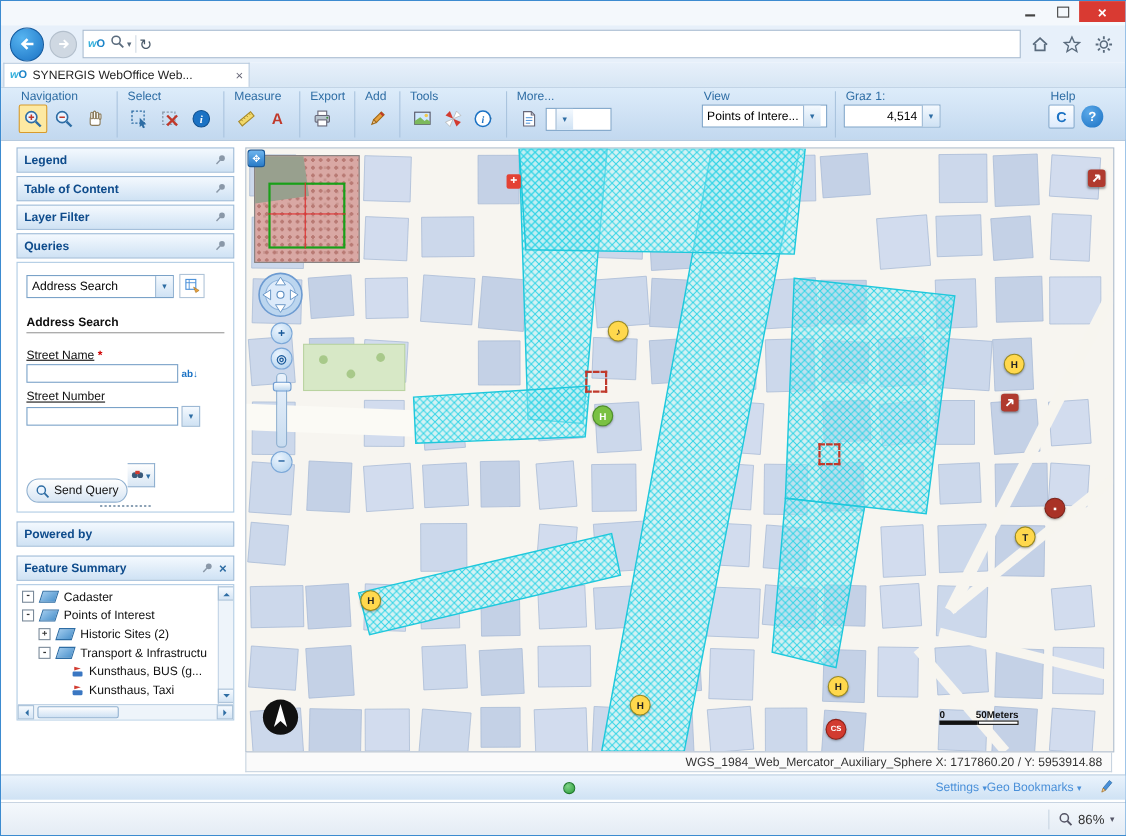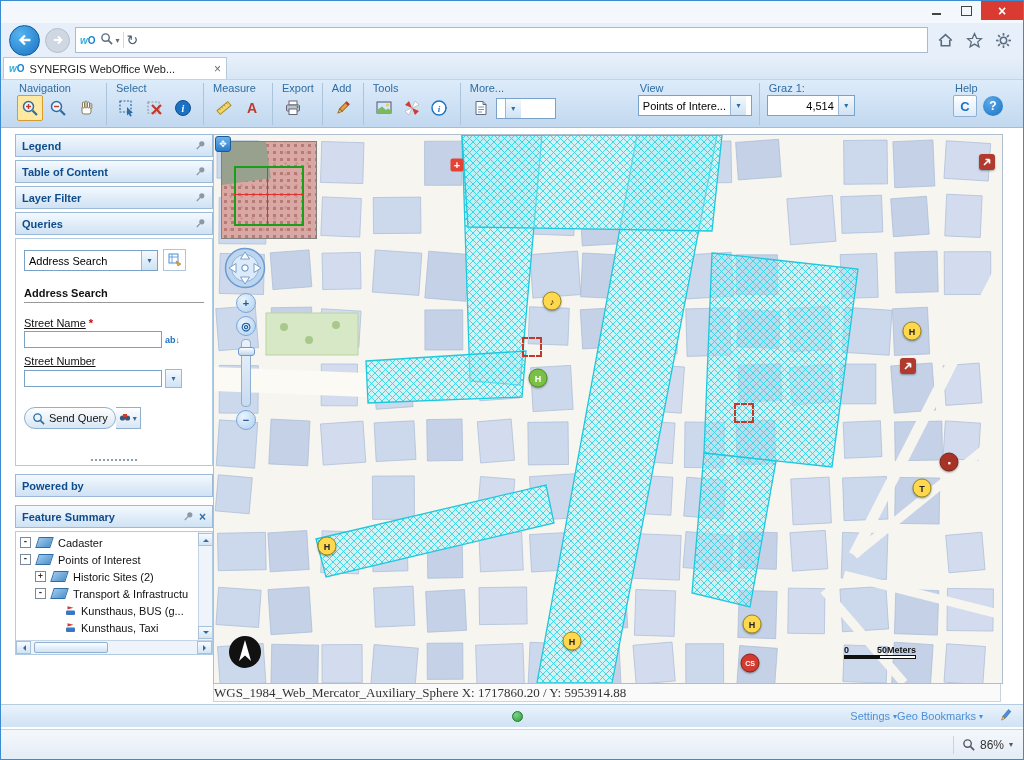--- a/index.html
+++ b/index.html
@@ -41,21 +41,21 @@
   .tb-btn.active{background:#fde9a2;border:1px solid #d89b2c;}
   .tb-sep{width:1px;align-self:stretch;background:#aac4de;margin:2px 5px;}
   .dd{border:1px solid #7aa2c8;background:#fff;height:19px;display:inline-flex;align-items:stretch;font-size:11px;}
   .dd-txt{padding:1px 4px 0;white-space:nowrap;overflow:hidden;display:flex;align-items:center;}
   .dd-caret{width:15px;background:linear-gradient(#f4f9fe,#cfe2f4);border-left:1px solid #9cb8d4;display:flex;align-items:center;justify-content:center;font-size:8px;color:#2e6da4;flex:none;}
   .help-c{width:22px;height:20px;border:1px solid #8fb0d0;background:linear-gradient(#fff,#dceafc);color:#1b72c4;font-weight:bold;font-size:13px;display:flex;align-items:center;justify-content:center;border-radius:2px;}
   .help-q{width:20px;height:20px;border-radius:50%;background:radial-gradient(circle at 35% 30%,#5aa8e8,#1b72c4);color:#fff;font-weight:bold;font-size:12px;display:flex;align-items:center;justify-content:center;}
 
   
   .page{flex:1;background:#fff;position:relative;}
-  .content{display:flex;margin:6px 14px 0 14px;}
+  .content{display:flex;margin:6px 14px 0 14px;gap:10px;}
 
   
   .sidebar{width:198px;flex:none;display:flex;flex-direction:column;}
   .side-hdr{height:21px;border:1px solid #9cbad8;background:linear-gradient(#f4f9fe,#cfe2f4);color:#0f4c8c;font-weight:bold;font-size:11px;display:flex;align-items:center;padding:0 6px;margin-bottom:3px;flex:none;}
   .side-hdr .sp{flex:1;}
   .pin{width:11px;height:11px;flex:none;}
   .hdr-x{color:#2e6da4;font-weight:bold;font-size:12px;margin-left:5px;}
   .q-body{border:1px solid #b0cbe4;background:#fff;padding:10px 8px 4px;height:212px;display:flex;flex-direction:column;}
   .q-row{display:flex;gap:5px;align-items:center;}
   .q-select{width:132px;}
@@ -63,21 +63,21 @@
   .q-title{font-weight:bold;font-size:11px;color:#111;margin:16px 0 3px;}
   .q-sep{border-bottom:1px solid #999;margin-bottom:10px;}
   .q-label{font-size:11px;color:#111;margin:4px 0 2px;}
   .q-link{text-decoration:underline;}
   .req{color:#d00000;font-weight:bold;margin-left:3px;}
   .q-inprow{display:flex;align-items:center;gap:3px;margin-bottom:3px;}
   .q-in{width:132px;height:15px;border:1px solid #7aa2c8;font-size:11px;padding:0 2px;font-family:"Liberation Sans",sans-serif;}
   .ab-icon{color:#1b72c4;font-weight:bold;font-size:9px;}
   .dd-btn{width:15px;height:17px;background:linear-gradient(#f4f9fe,#cfe2f4);border:1px solid #9cb8d4;display:flex;align-items:center;justify-content:center;font-size:8px;color:#2e6da4;}
   .q-send-row{display:flex;align-items:center;margin-top:16px;}
-  .btn{height:22px;border:1px solid #8fb0d0;background:linear-gradient(#fefefe,#d8e6f4);border-radius:11px;font-size:11px;color:#111;display:inline-flex;align-items:center;gap:4px;padding:0 7px;font-family:"Liberation Sans",sans-serif;}
+  .btn{height:22px;border:1px solid #8fb0d0;background:linear-gradient(#fefefe,#d8e6f4);border-radius:11px;font-size:11px;color:#111;display:inline-flex;align-items:center;gap:4px;padding:0 7px;font-family:"Liberation Sans",sans-serif;margin-top:28px;}
   .send-split{height:20px;border:1px solid #8fb0d0;border-left:none;background:linear-gradient(#fefefe,#d8e6f4);display:inline-flex;align-items:center;padding:0 3px;gap:2px;font-size:8px;color:#2e6da4;}
   .drag-dots{margin:auto auto 0;width:46px;border-top:2px dotted #8aa0b4;}
   .gap8{height:8px;flex:none;}
   .gap5{height:5px;flex:none;}
   .tree-panel{border:1px solid #b0cbe4;background:#fff;display:flex;flex-direction:column;height:122px;}
   .tree-wrap{flex:1;display:flex;overflow:hidden;}
   .tree-col{flex:1;overflow:hidden;padding-top:2px;}
   .tree-row{height:17px;display:flex;align-items:center;font-size:11px;color:#111;white-space:nowrap;}
   .t-tog{width:9px;height:9px;border:1px solid #7a8a9a;background:#fff;font:bold 8px/8px "DejaVu Sans Mono",monospace;text-align:center;color:#333;margin-right:4px;flex:none;}
   .t-layer{width:13px;height:9px;background:linear-gradient(135deg,#9cc8ec,#4f94cd);border:1px solid #2e6da4;transform:skewX(-18deg);margin:0 6px 0 2px;flex:none;}
@@ -89,21 +89,21 @@
   .arr.l{border-right-color:#2e6da4;margin-right:2px;}
   .arr.r{border-left-color:#2e6da4;margin-left:2px;}
   .arr.u{border-bottom-color:#2e6da4;margin-bottom:2px;}
   .arr.d{border-top-color:#2e6da4;margin-top:2px;}
   .hsb-thumb{width:72px;height:9px;margin-left:3px;background:linear-gradient(#fdfdfe,#cfe2f4);border:1px solid #8fb0d0;border-radius:2px;}
   .display-bar{margin-top:4px;background:#e4eef9;border:1px solid #b0c4d8;padding:6px;flex:none;}
 
   
   .mapwrap{flex:none;width:790px;}
   .maparea{position:relative;width:788px;height:548px;border:1px solid #b0bfd0;overflow:hidden;background:#f7f5f0;}
-  .map-status{width:788px;height:18px;border:1px solid #c8d4e0;border-top:none;background:#fafafa;display:flex;align-items:center;padding-right:8px;font-size:13px;color:#333;box-sizing:border-box;font-family:Liberation Serif, serif;}
+  .map-status{width:788px;height:18px;border:1px solid #c8d4e0;border-top:none;background:#fafafa;display:flex;align-items:center;justify-content:flex-end;padding-right:8px;font-size:11px;color:#333;box-sizing:border-box;}
   svg.map{position:absolute;left:0;top:0;}
   .overview{position:absolute;left:7px;top:6px;width:94px;height:96px;border:1px solid #808080;background:#d9a8a4;overflow:hidden;}
   .ov-noise{position:absolute;left:0;top:0;right:0;bottom:0;background-image:radial-gradient(#b87a74 1.5px,transparent 1.7px),radial-gradient(#c99690 1.2px,transparent 1.5px);background-size:7px 7px,11px 11px;background-position:0 0,3px 5px;}
   .ov-gray{position:absolute;left:-6px;top:-6px;width:52px;height:46px;background:#98a08e;transform:rotate(-8deg);}
   .ov-green{position:absolute;left:12px;top:24px;width:66px;height:56px;border:2px solid #18a018;}
   .ov-ch{position:absolute;left:12px;top:52px;width:70px;border-top:1px solid #e03030;}
   .ov-cv{position:absolute;left:45px;top:24px;height:60px;border-left:1px solid #e03030;}
   .ov-drag{position:absolute;left:1px;top:1px;width:14px;height:14px;background:linear-gradient(#6db4ee,#2a7cc8);border:1px solid #1a5a9a;border-radius:3px;display:flex;align-items:center;justify-content:center;color:#fff;font-size:9px;}
   .navpad{position:absolute;left:10px;top:112px;width:42px;height:42px;}
   .navstack{position:absolute;left:21px;top:158px;width:22px;display:flex;flex-direction:column;align-items:center;gap:3px;}

